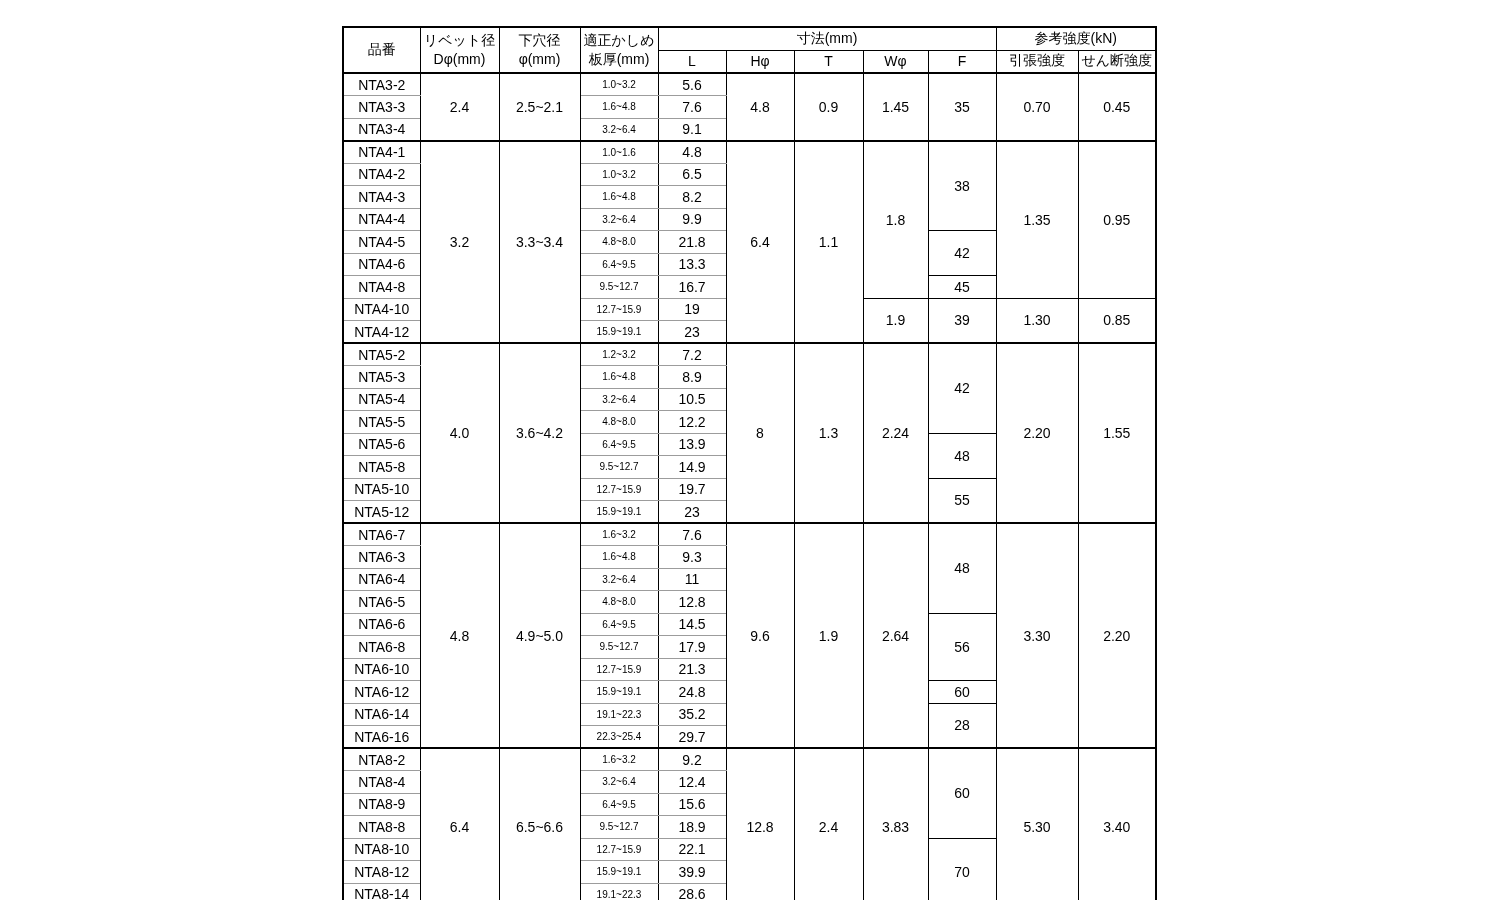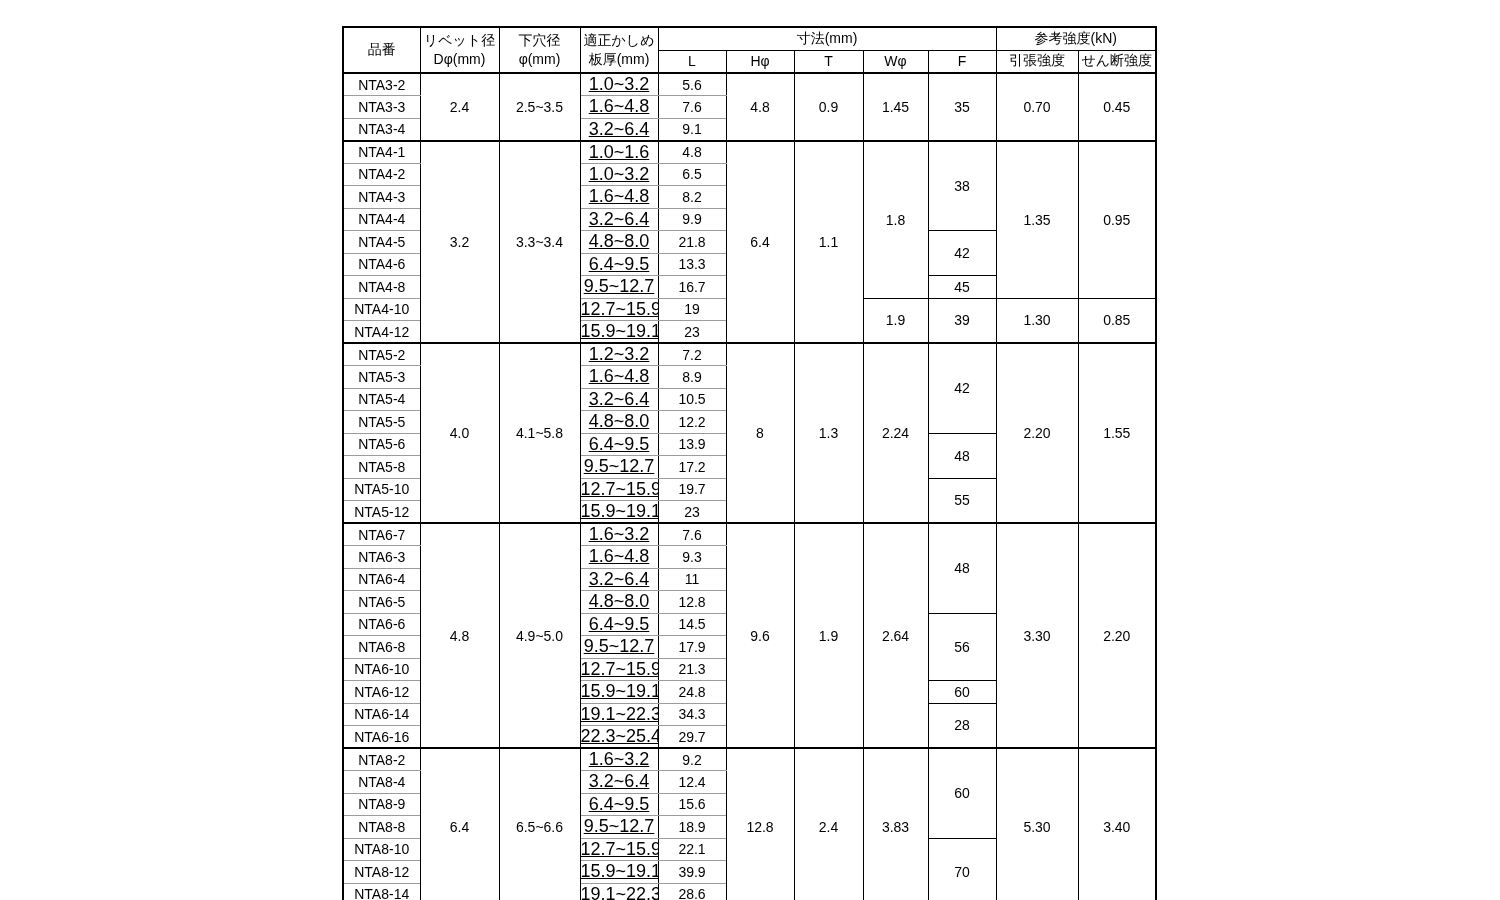--- a/index.html
+++ b/index.html
@@ -10,21 +10,21 @@
              border-collapse:collapse;table-layout:fixed;
              border:2px solid #000;font-size:14px;color:#000;}
   .spec th,.spec td{border-left:1px solid #000;border-right:1px solid #000;
              border-top:0;border-bottom:1px solid #000;
              text-align:center;vertical-align:middle;padding:0;
              font-weight:normal;white-space:nowrap;overflow:hidden;}
   .spec tr.h{height:23px;}
   .spec tr.d{height:22.5px;}
   .lt{border-bottom:1px solid #9c9c9c !important;}
   .ge{border-bottom:2px solid #000 !important;}
-  .grip{font-size:18px;text-decoration:underline;}
+  .grip{font-size:10px;}
   .hline{line-height:19px;text-align:center;}
 </style>
 </head>
 <body>
 
 <div class="stage">
 <table class="spec">
   <colgroup>
     <col style="width:77px">
         <col style="width:79px">
@@ -64,21 +64,21 @@
       <th class="ge">F</th>
       <th class="ge">引張強度</th>
       <th class="ge">せん断強度</th>
     </tr>
   </thead>
   <tbody>
 
     <tr class="d">
       <td class="lt">NTA3-2</td>
       <td class="ge" rowspan="3">2.4</td>
-      <td class="ge" rowspan="3">2.5~3.5</td>
+      <td class="ge" rowspan="3">2.5~2.1</td>
       <td class="lt grip">1.0~3.2</td>
       <td class="lt">5.6</td>
       <td class="ge" rowspan="3">4.8</td>
       <td class="ge" rowspan="3">0.9</td>
       <td class="ge" rowspan="3">1.45</td>
       <td class="ge" rowspan="3">35</td>
       <td class="ge" rowspan="3">0.70</td>
       <td class="ge" rowspan="3">0.45</td>
     </tr>
     <tr class="d">
@@ -148,21 +148,21 @@
     </tr>
     <tr class="d">
       <td class="ge">NTA4-12</td>
       <td class="ge grip">15.9~19.1</td>
       <td class="ge">23</td>
     </tr>
 
     <tr class="d">
       <td class="lt">NTA5-2</td>
       <td class="ge" rowspan="8">4.0</td>
-      <td class="ge" rowspan="8">4.1~5.8</td>
+      <td class="ge" rowspan="8">3.6~4.2</td>
       <td class="lt grip">1.2~3.2</td>
       <td class="lt">7.2</td>
       <td class="ge" rowspan="8">8</td>
       <td class="ge" rowspan="8">1.3</td>
       <td class="ge" rowspan="8">2.24</td>
       <td rowspan="4">42</td>
       <td class="ge" rowspan="8">2.20</td>
       <td class="ge" rowspan="8">1.55</td>
     </tr>
     <tr class="d">
@@ -182,21 +182,21 @@
     </tr>
     <tr class="d">
       <td class="lt">NTA5-6</td>
       <td class="lt grip">6.4~9.5</td>
       <td class="lt">13.9</td>
       <td rowspan="2">48</td>
     </tr>
     <tr class="d">
       <td class="lt">NTA5-8</td>
       <td class="lt grip">9.5~12.7</td>
-      <td class="lt">17.2</td>
+      <td class="lt">14.9</td>
     </tr>
     <tr class="d">
       <td class="lt">NTA5-10</td>
       <td class="lt grip">12.7~15.9</td>
       <td class="lt">19.7</td>
       <td class="ge" rowspan="2">55</td>
     </tr>
     <tr class="d">
       <td class="ge">NTA5-12</td>
       <td class="ge grip">15.9~19.1</td>
@@ -249,21 +249,21 @@
     </tr>
     <tr class="d">
       <td class="lt">NTA6-12</td>
       <td class="lt grip">15.9~19.1</td>
       <td class="lt">24.8</td>
       <td>60</td>
     </tr>
     <tr class="d">
       <td class="lt">NTA6-14</td>
       <td class="lt grip">19.1~22.3</td>
-      <td class="lt">34.3</td>
+      <td class="lt">35.2</td>
       <td class="ge" rowspan="2">28</td>
     </tr>
     <tr class="d">
       <td class="ge">NTA6-16</td>
       <td class="ge grip">22.3~25.4</td>
       <td class="ge">29.7</td>
     </tr>
 
     <tr class="d">
       <td class="lt">NTA8-2</td>

